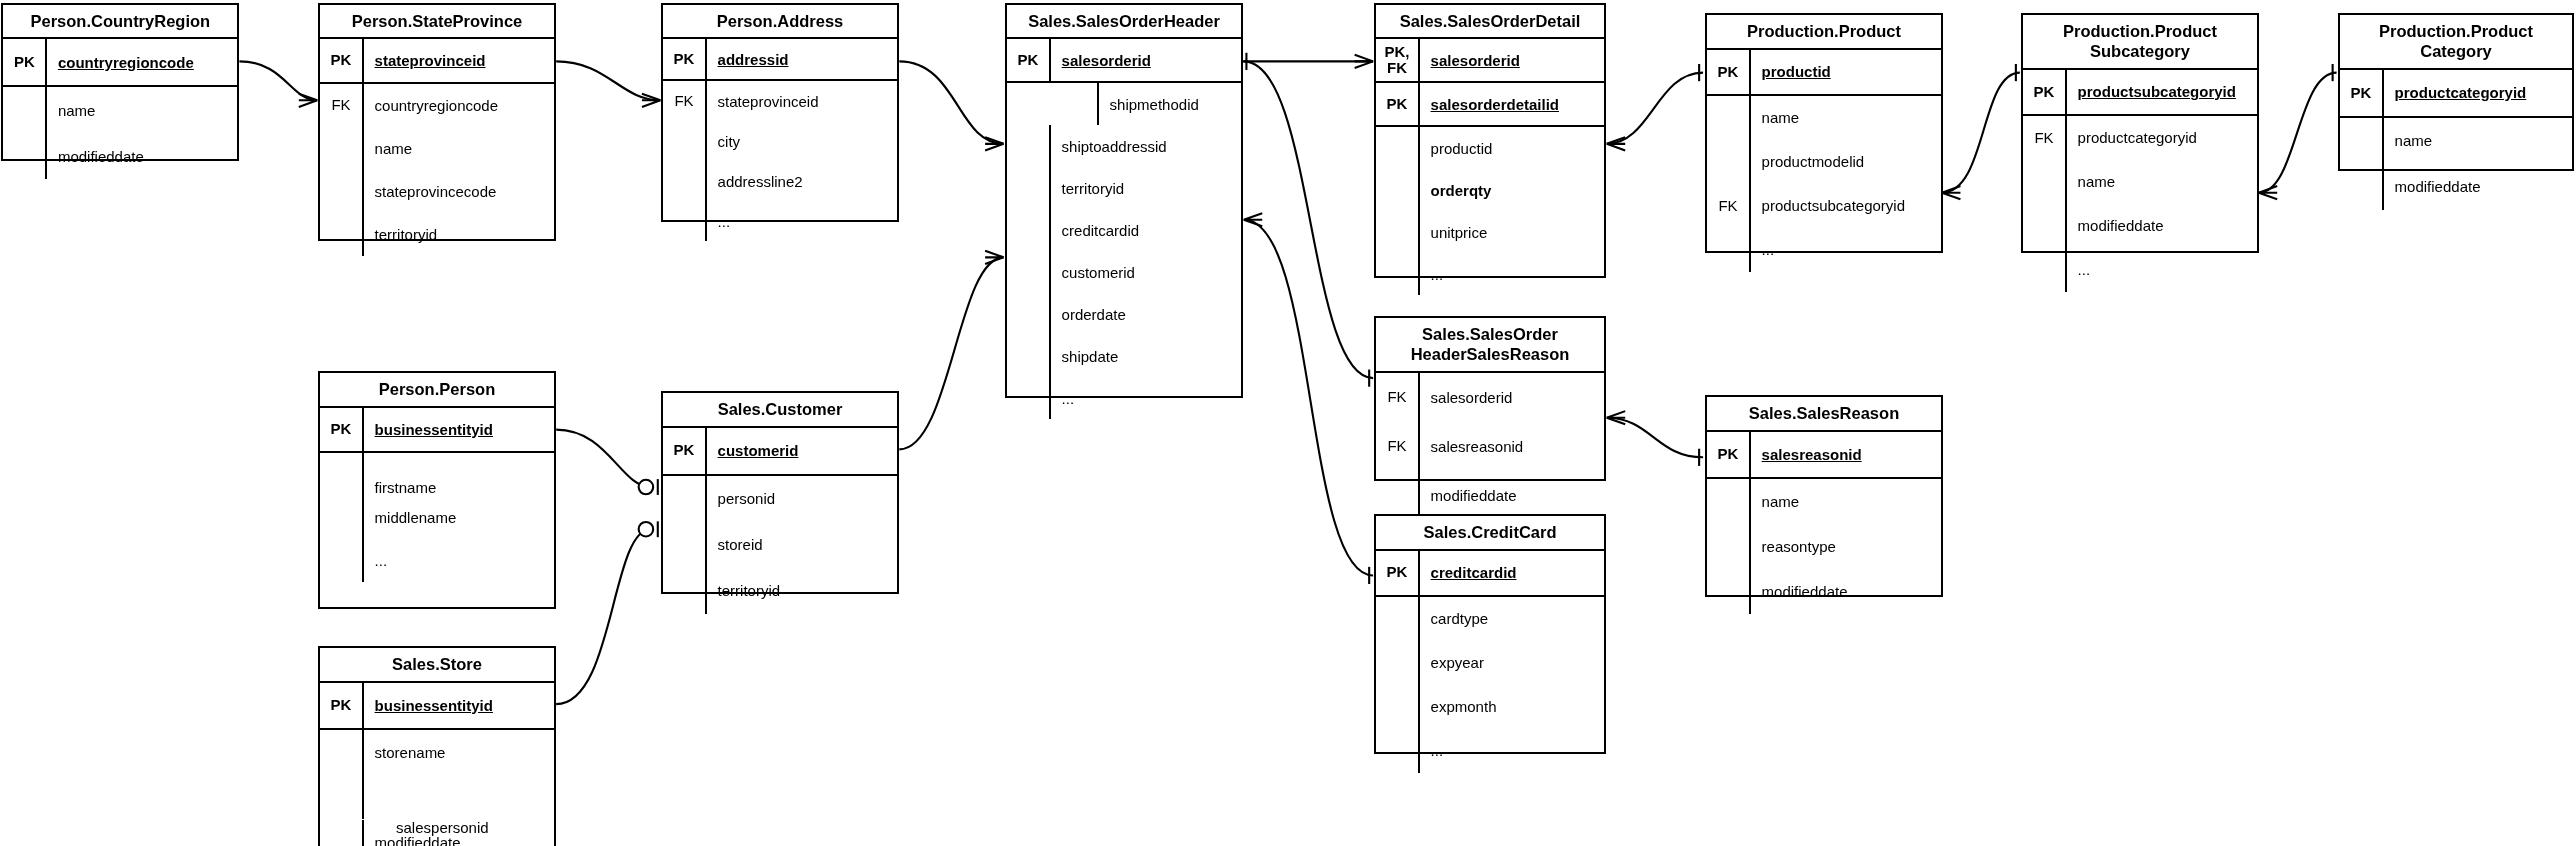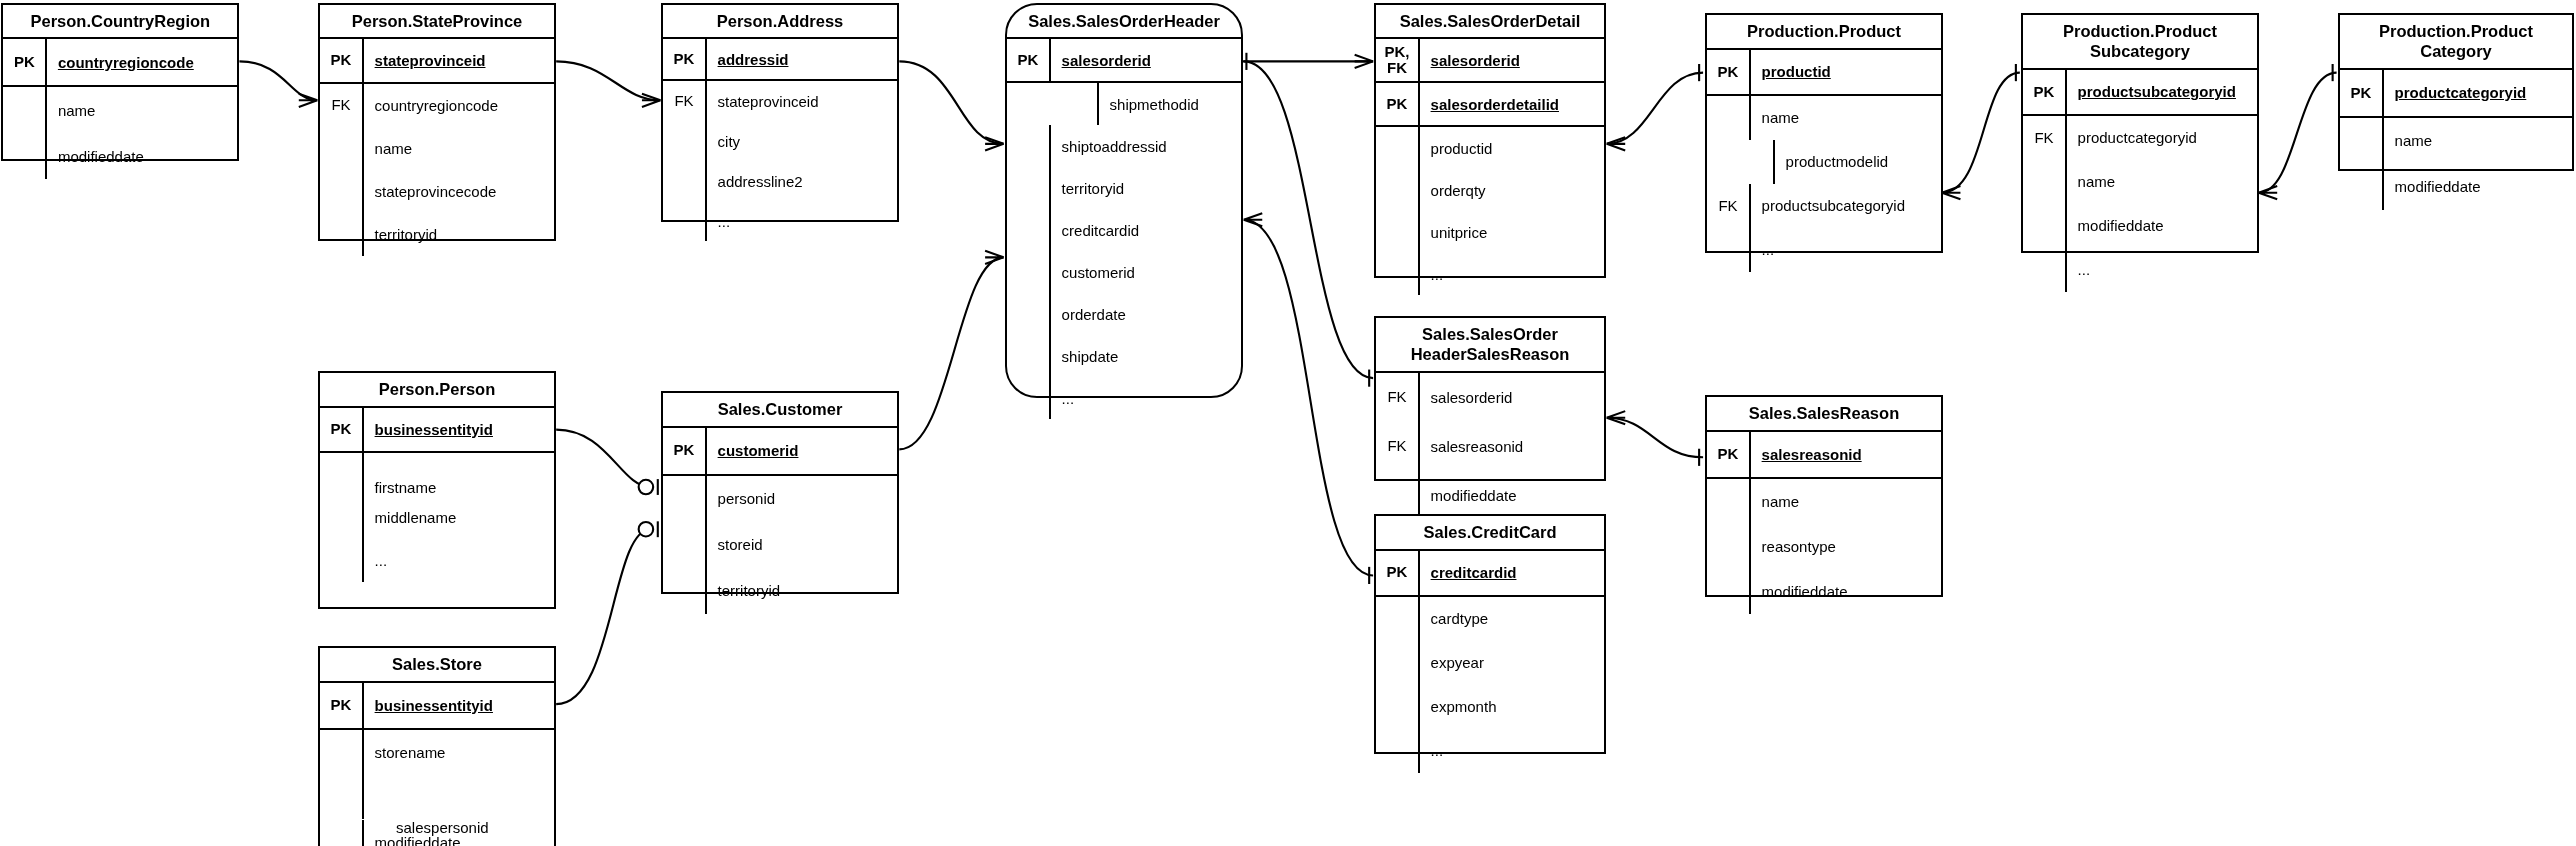--- a/index.html
+++ b/index.html
@@ -232,21 +232,21 @@
           <div class="rowbox" style="height: 40px;">
             <div class="key"></div>
             <div class="col">addressline2</div>
           </div>
           <div class="rowbox" style="height: 40px;">
             <div class="key"></div>
             <div class="col">...</div>
           </div>
         </div>
       </div>
-      <div class="entity" style="left: 1005px; top: 2.6px; width: 238px; height: 395px; border-radius: 32px;">
+      <div class="entity" style="left: 1005px; top: 2.6px; width: 238px; height: 395px;">
         <div class="ent-title">Sales.SalesOrderHeader</div>
         <div class="grp">
           <div class="rowbox pk" style="height: 42px;">
             <div class="key">PK</div>
             <div class="col">salesorderid</div>
           </div>
         </div>
         <div class="grp">
           <div class="rowbox" style="height: 42px; padding-left: 48px;">
             <div class="key"></div>
@@ -295,21 +295,21 @@
           <div class="rowbox pk" style="height: 42px;">
             <div class="key">PK</div>
             <div class="col">salesorderdetailid</div>
           </div>
         </div>
         <div class="grp">
           <div class="rowbox" style="height: 42px;">
             <div class="key"></div>
             <div class="col">productid</div>
           </div>
-          <div class="rowbox" style="height: 42px;">
+          <div class="rowbox" style="height: 42px; font-weight: bold;">
             <div class="key"></div>
             <div class="col">orderqty</div>
           </div>
           <div class="rowbox" style="height: 42px;">
             <div class="key"></div>
             <div class="col">unitprice</div>
           </div>
           <div class="rowbox" style="height: 42px;">
             <div class="key"></div>
             <div class="col">...</div>
@@ -322,21 +322,21 @@
           <div class="rowbox pk" style="height: 44px;">
             <div class="key">PK</div>
             <div class="col">productid</div>
           </div>
         </div>
         <div class="grp">
           <div class="rowbox" style="height: 44px;">
             <div class="key"></div>
             <div class="col">name</div>
           </div>
-          <div class="rowbox" style="height: 44px; padding-left: 24px;">
+          <div class="rowbox" style="height: 44px;">
             <div class="key"></div>
             <div class="col">productmodelid</div>
           </div>
           <div class="rowbox" style="height: 44px;">
             <div class="key">FK</div>
             <div class="col">productsubcategoryid</div>
           </div>
           <div class="rowbox" style="height: 44px;">
             <div class="key"></div>
             <div class="col">...</div>

